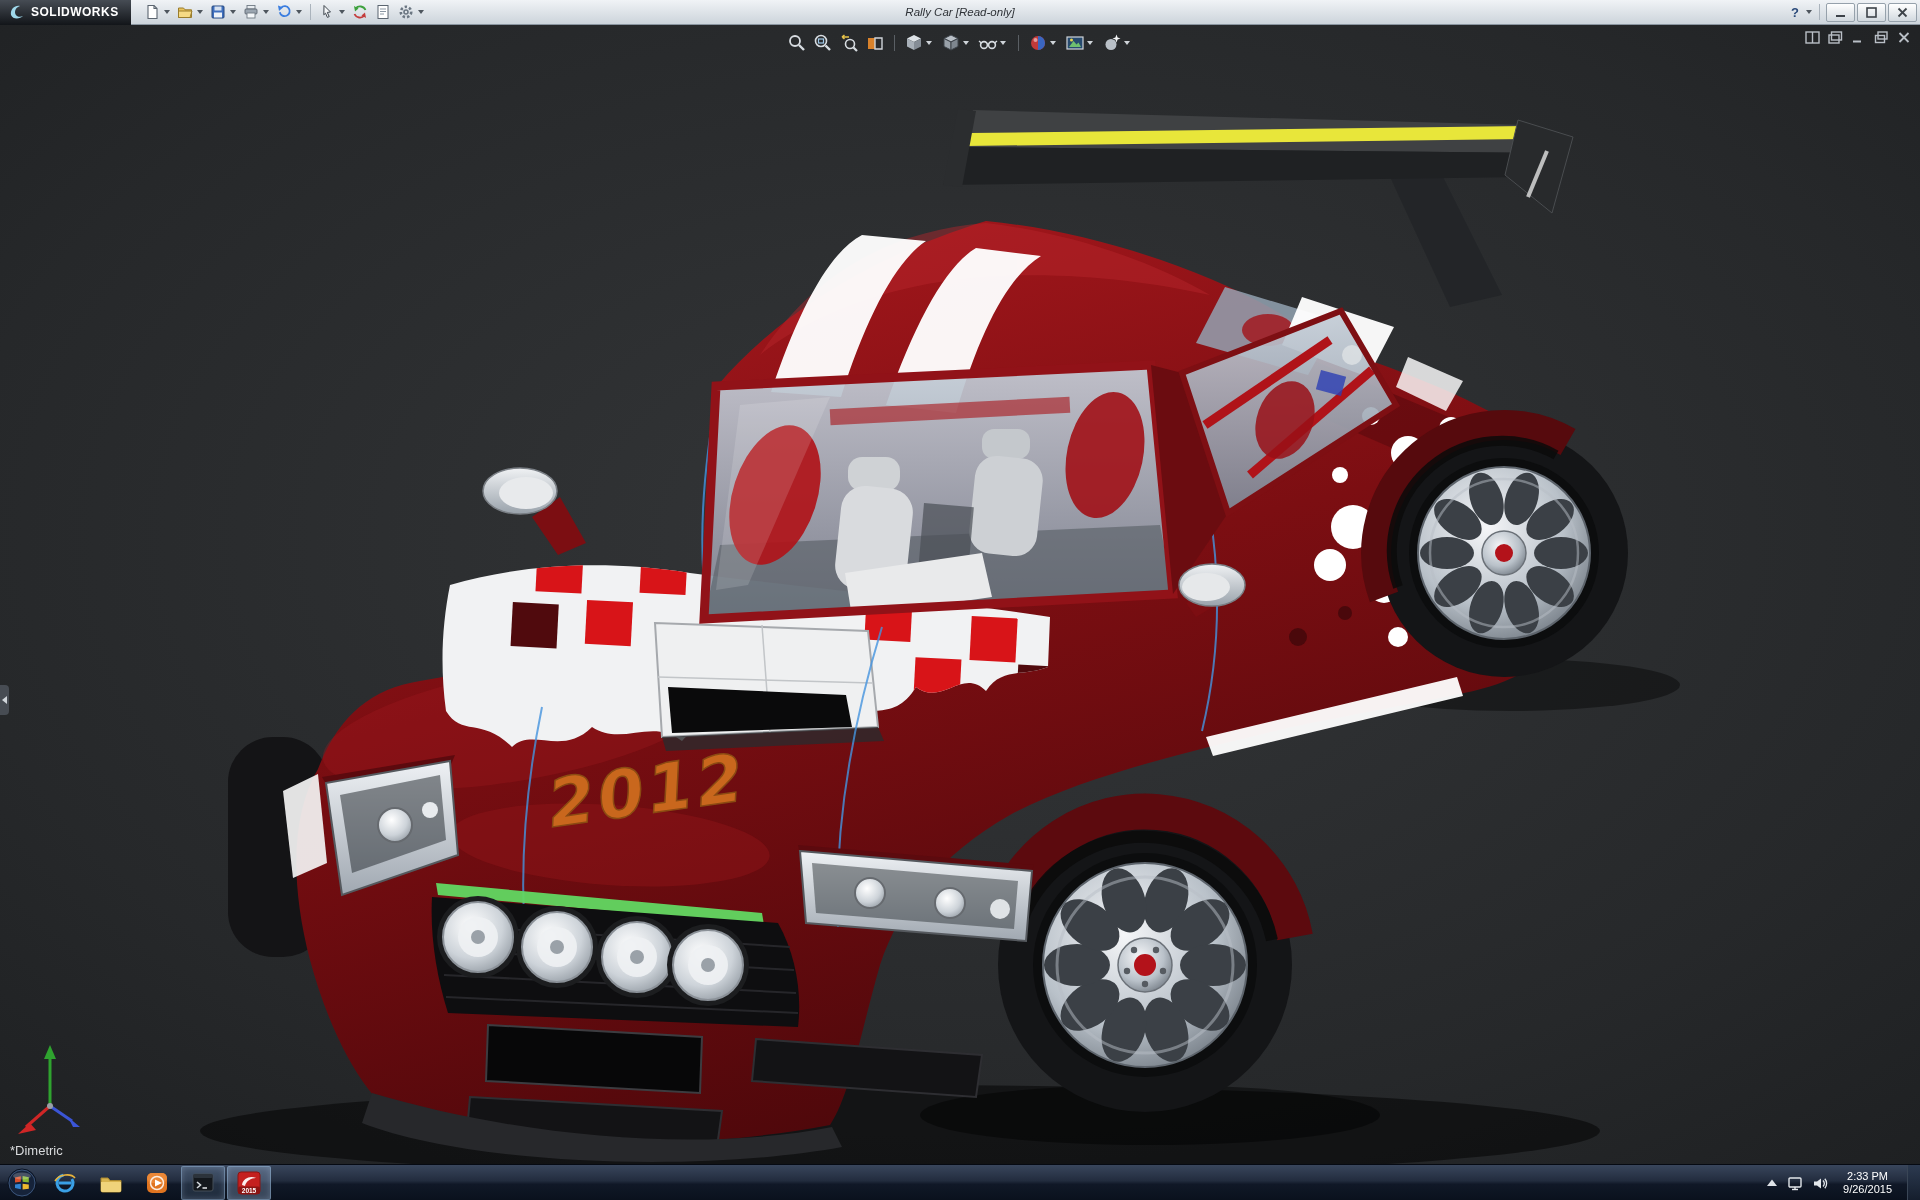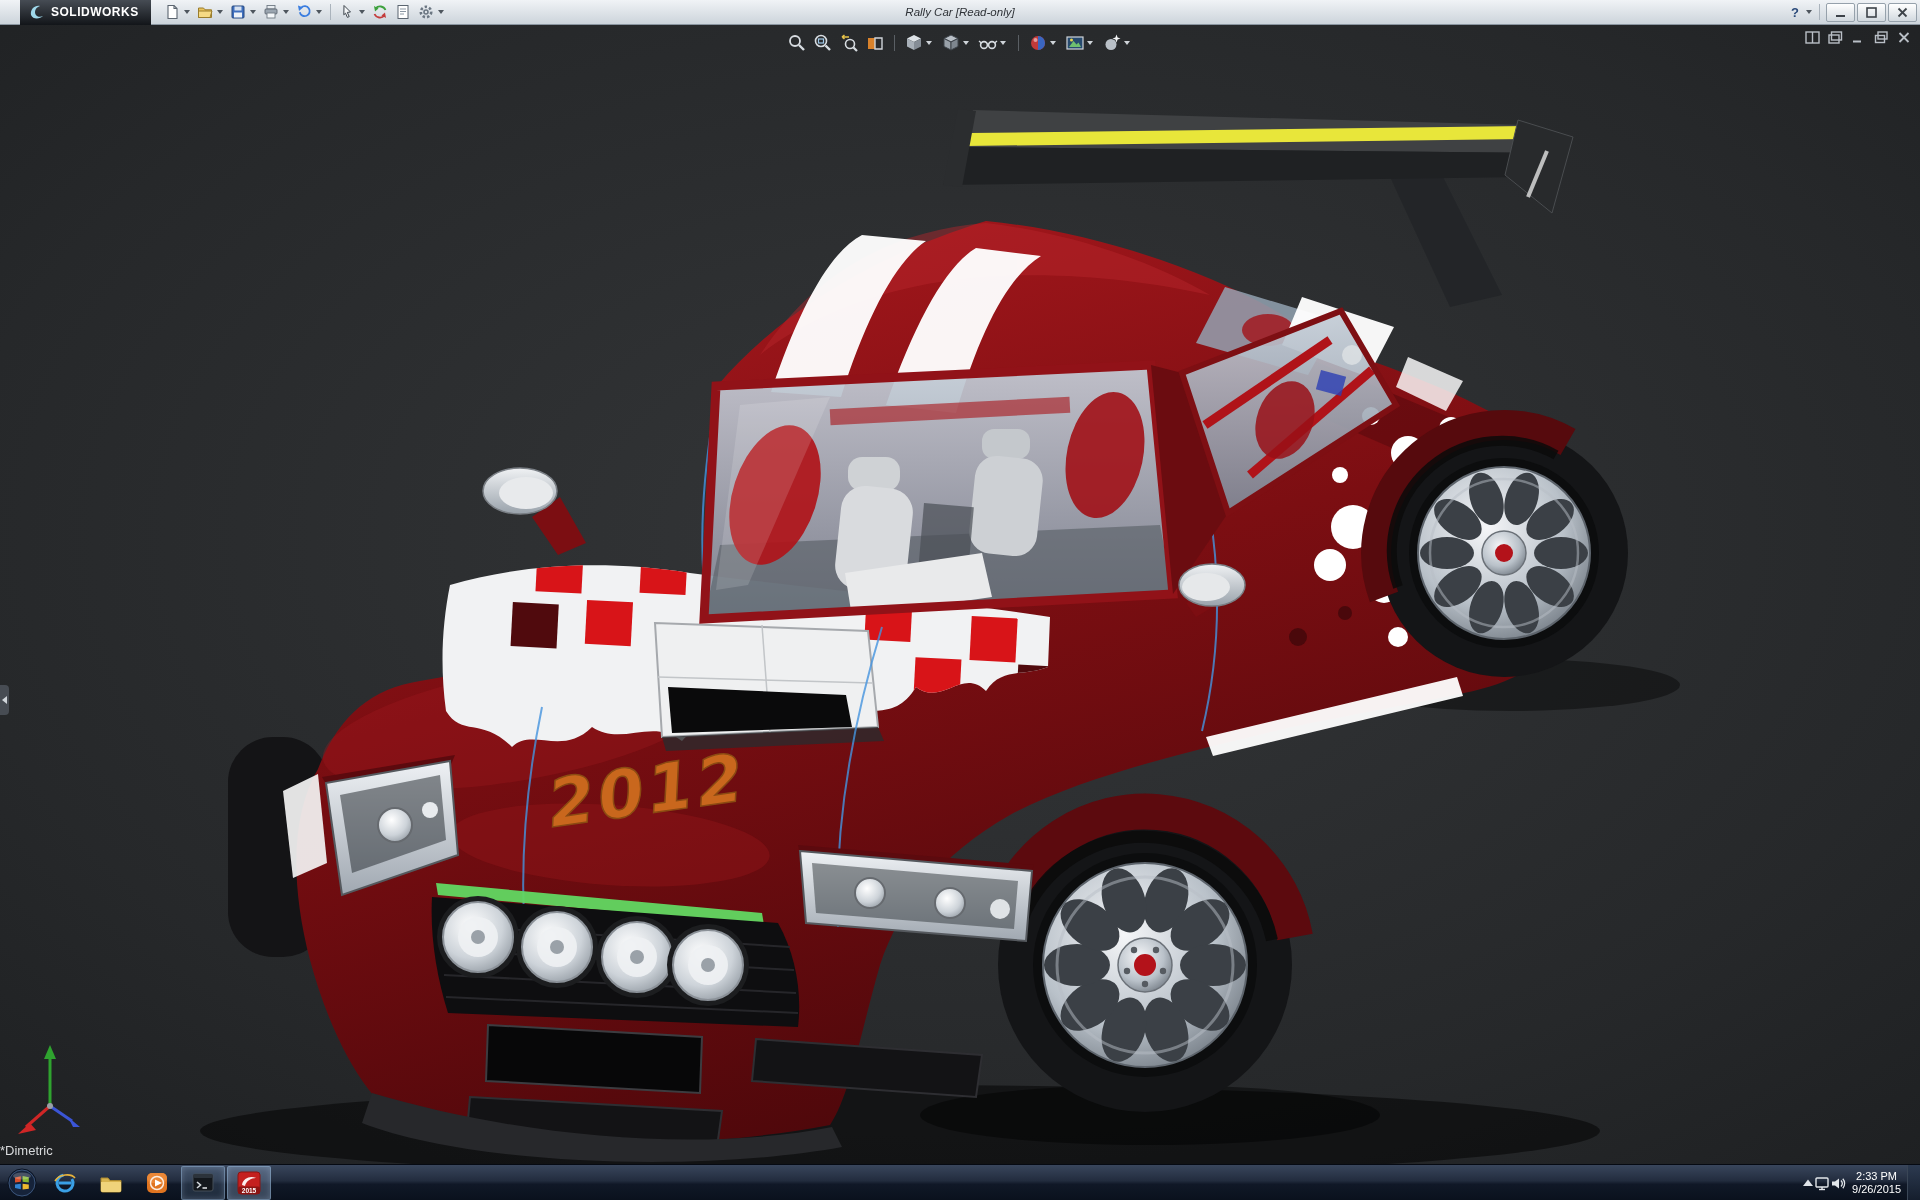--- a/index.html
+++ b/index.html
@@ -2,21 +2,21 @@
 <html><head>
 <meta charset="utf-8">
 <style>
   * { box-sizing: border-box; margin: 0; padding: 0; }
   html,body { width:1920px; height:1200px; overflow:hidden; background:#000;
     font-family:"Liberation Sans", sans-serif; }
   .app { width:1920px; height:1200px; display:flex; flex-direction:column; }
 
   
   .titlebar { height:25px; flex:0 0 25px; background:linear-gradient(#f0f3f6,#ccd4db);
-    border-bottom:1px solid #8a95a0; display:flex; align-items:center; position:relative; z-index:5;padding-left:20px; }
+    border-bottom:1px solid #8a95a0; display:flex; align-items:center; position:relative; z-index:5; }
   .brand { height:25px; display:flex; align-items:center; gap:5px; padding:0 12px 0 8px;
     background:linear-gradient(#464c54,#121519); color:#fff; font-size:12px; font-weight:bold; letter-spacing:.5px; }
   .tb-tools { display:flex; align-items:center; gap:1px; padding-left:10px; }
   .tbtn { border:none; background:transparent; width:22px; height:22px; display:flex;
     align-items:center; justify-content:center; cursor:default; }
   .dd { width:0; height:0; border-left:3.5px solid transparent; border-right:3.5px solid transparent;
     border-top:4px solid #4e565e; margin:0 3px 0 0; }
   .tb-sep { width:1px; height:16px; background:#aab3bc; margin:0 4px; }
   .tb-title { position:absolute; left:50%; transform:translateX(-50%); font-size:11.5px; color:#2e3237;font-style:italic; }
   .tb-right { margin-left:auto; display:flex; align-items:center; padding-right:3px; }
@@ -37,34 +37,34 @@
 
   .doc-controls { position:absolute; top:6px; right:8px; display:flex; gap:8px; z-index:4; }
   .doc-btn { border:none; background:transparent; cursor:default; }
 
   .flyout-tab { position:absolute; left:0; top:660px; width:9px; height:30px; background:#474c53;
     border-radius:0 4px 4px 0; border:none; display:flex; align-items:center; justify-content:center; z-index:4; }
   .flyout-tab .arrow { width:0; height:0; border-top:4px solid transparent; border-bottom:4px solid transparent;
     border-right:5px solid #d0d5da; }
 
   .triad { position:absolute; left:10px; bottom:26px; width:90px; height:110px; z-index:3; }
-  .view-label { position:absolute; left:0; bottom:6px; color:#d8dadc; font-size:13px; z-index:3; }
+  .view-label { position:absolute; left:10px; bottom:6px; color:#d8dadc; font-size:13px; z-index:3; }
 
   
   .taskbar { height:36px; flex:0 0 36px; background:linear-gradient(#3b4density,#000);
     background:linear-gradient(#39465c 0%, #222c3e 45%, #101827 55%, #0a111d 100%);
     border-top:1px solid #060a12; display:flex; align-items:center; z-index:6; }
   .start-orb { width:34px; height:34px; margin:0 3px 0 5px; border:none; background:transparent;
     display:flex; align-items:center; justify-content:center; }
   .task-slot { width:44px; height:34px; margin:0 1px; border:1px solid transparent; background:transparent;
     display:flex; align-items:center; justify-content:center; border-radius:2px; }
   .task-slot.open { background:rgba(150,185,225,.16); border-color:rgba(165,200,235,.45);
     box-shadow:inset 0 0 6px rgba(190,220,250,.25); }
   .task-slot.active { background:rgba(175,205,240,.28); }
-  .tray { margin-left:auto; display:flex; align-items:center; height:100%; padding-right:0; }
+  .tray { margin-left:auto; display:flex; align-items:center; gap:9px; height:100%; padding-right:0; }
   .tray-btn { border:none; background:transparent; display:flex; align-items:center; justify-content:center; }
   .clock { border:none; background:transparent; color:#fff; font-size:11px; line-height:13px;
     text-align:center; padding:0 6px; }
   .show-desktop { width:13px; height:36px; border:none; border-left:1px solid #3a4656;
     background:linear-gradient(#2c3a50,#141d2c); }
 </style>
 </head>
 <body>
 
 <div class="app">

